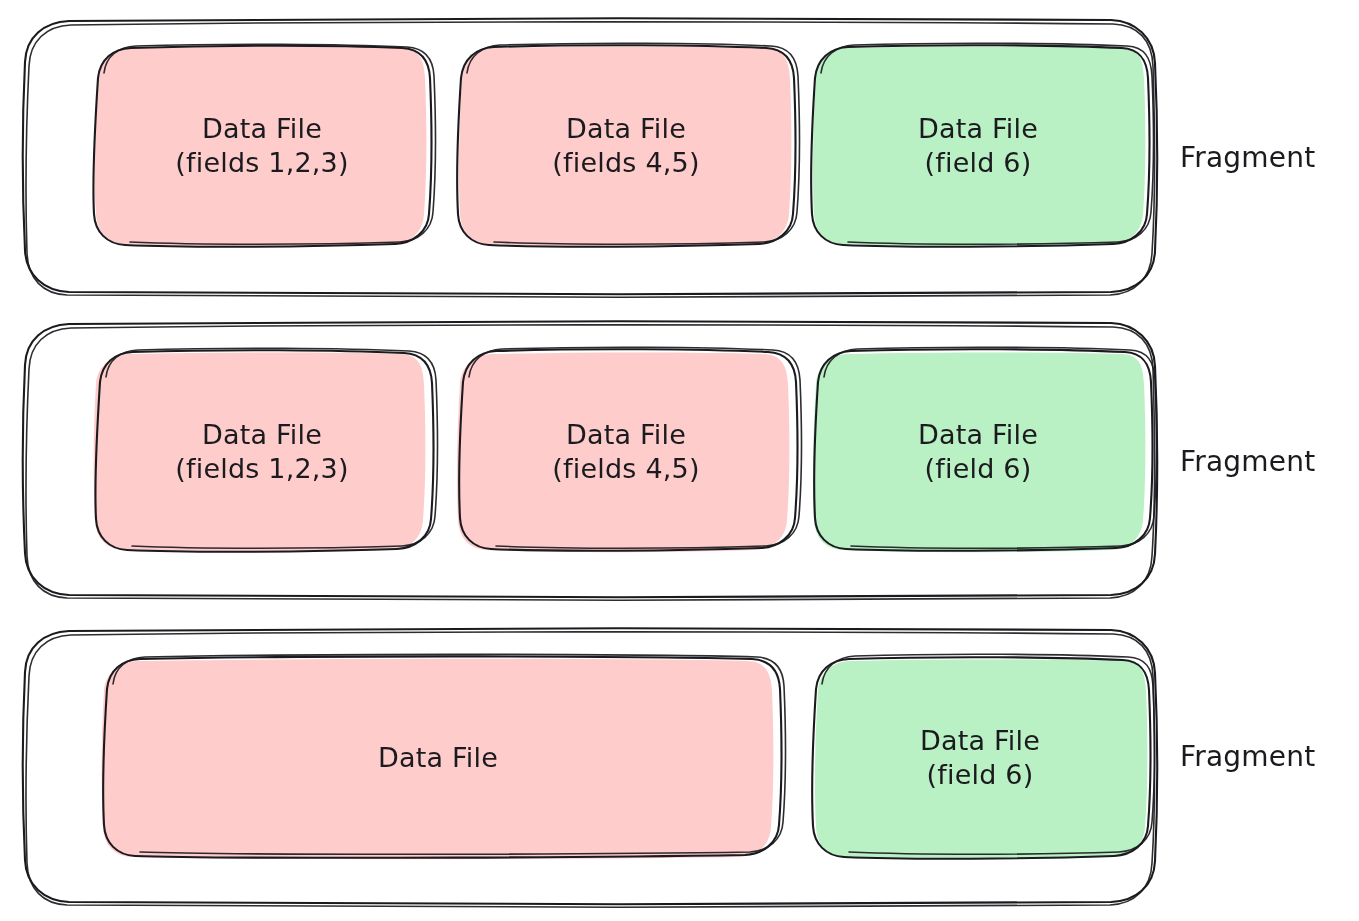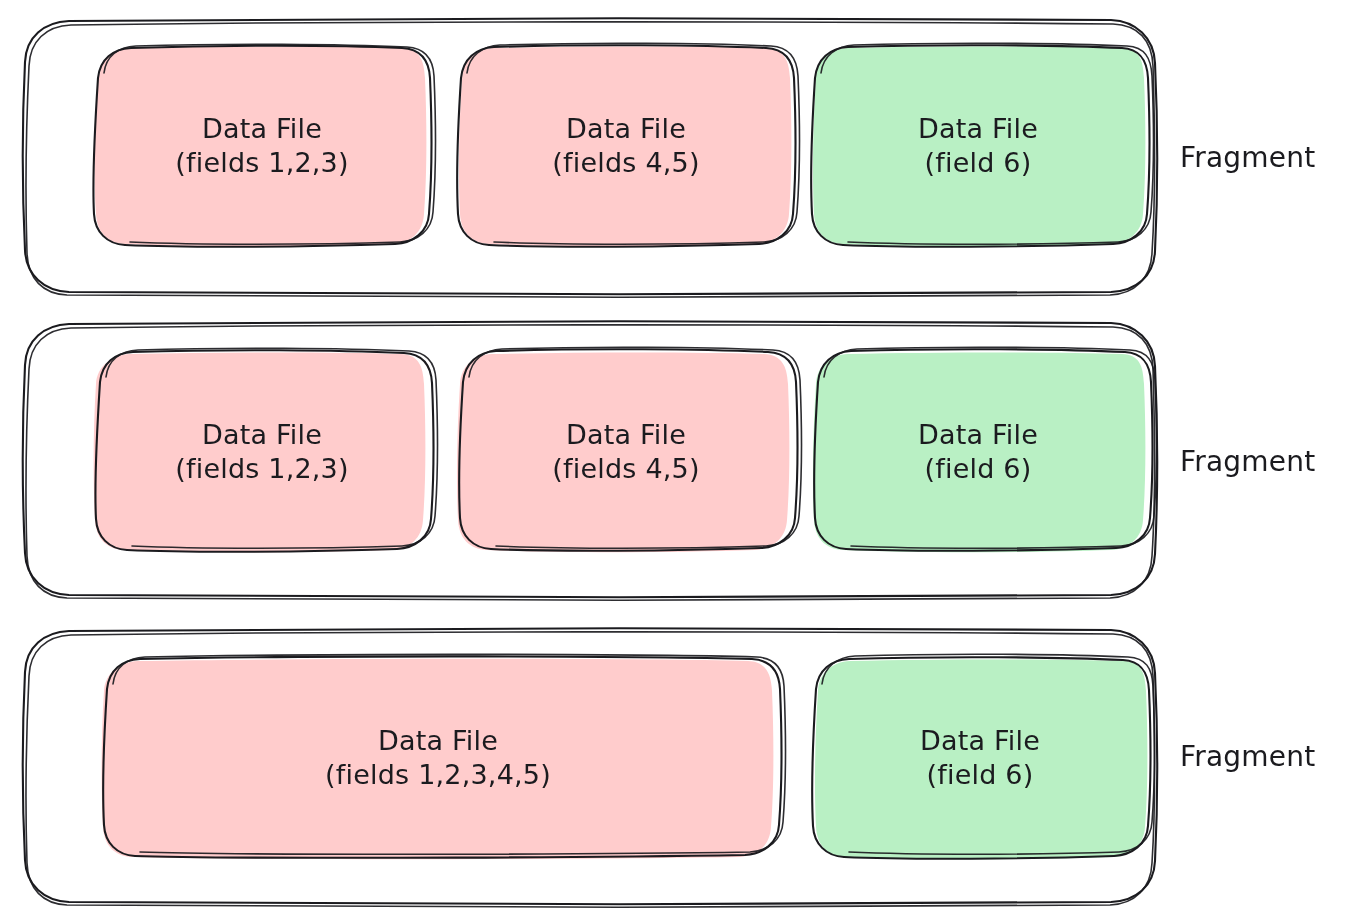--- a/index.html
+++ b/index.html
@@ -143,19 +143,19 @@
   <div class="label side-label" style="left:1180px; top:158px;">Fragment</div>
 
   <div class="label box-label" style="left:262px; top:452px;"><span>Data File</span><br><span>(fields 1,2,3)</span></div>
 
   <div class="label box-label" style="left:626px; top:452px;"><span>Data File</span><br><span>(fields 4,5)</span></div>
 
   <div class="label box-label" style="left:978px; top:452px;"><span>Data File</span><br><span>(field 6)</span></div>
 
   <div class="label side-label" style="left:1180px; top:462px;">Fragment</div>
 
-  <div class="label box-label" style="left:438px; top:758px;"><span>Data File</span><br><span>(fields 1,2,3,4,5)</span></div>
+  <div class="label box-label" style="left:438px; top:758px;"><span>Data File</span><br></div>
 
   <div class="label box-label" style="left:980px; top:758px;"><span>Data File</span><br><span>(field 6)</span></div>
 
   <div class="label side-label" style="left:1180px; top:757px;">Fragment</div>
 
 </div>
 
 </body></html>

